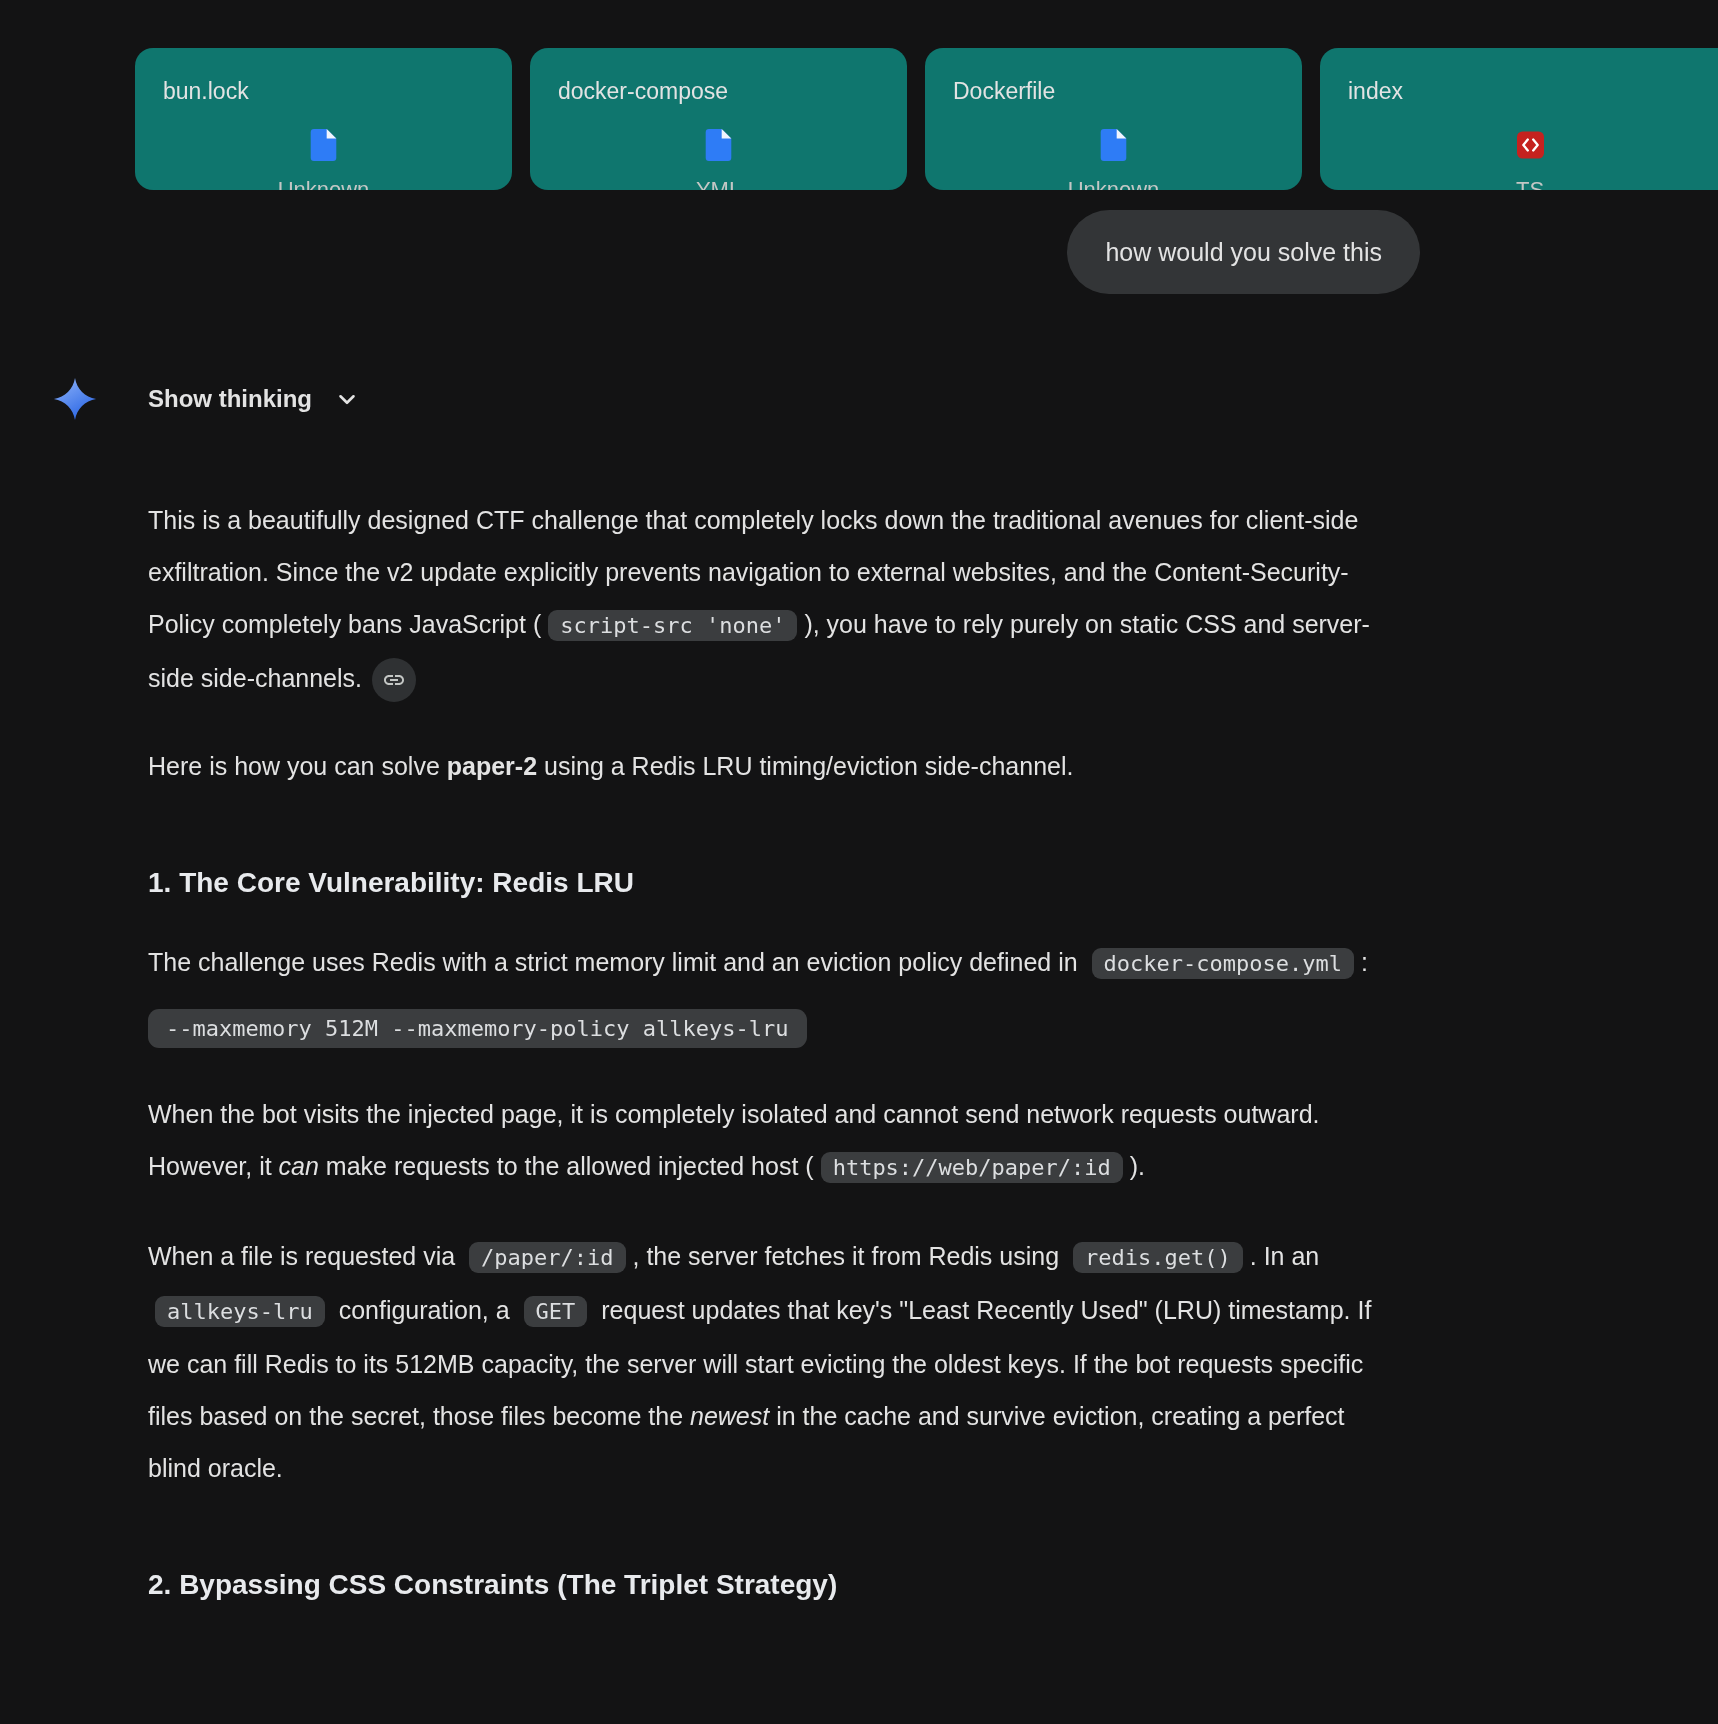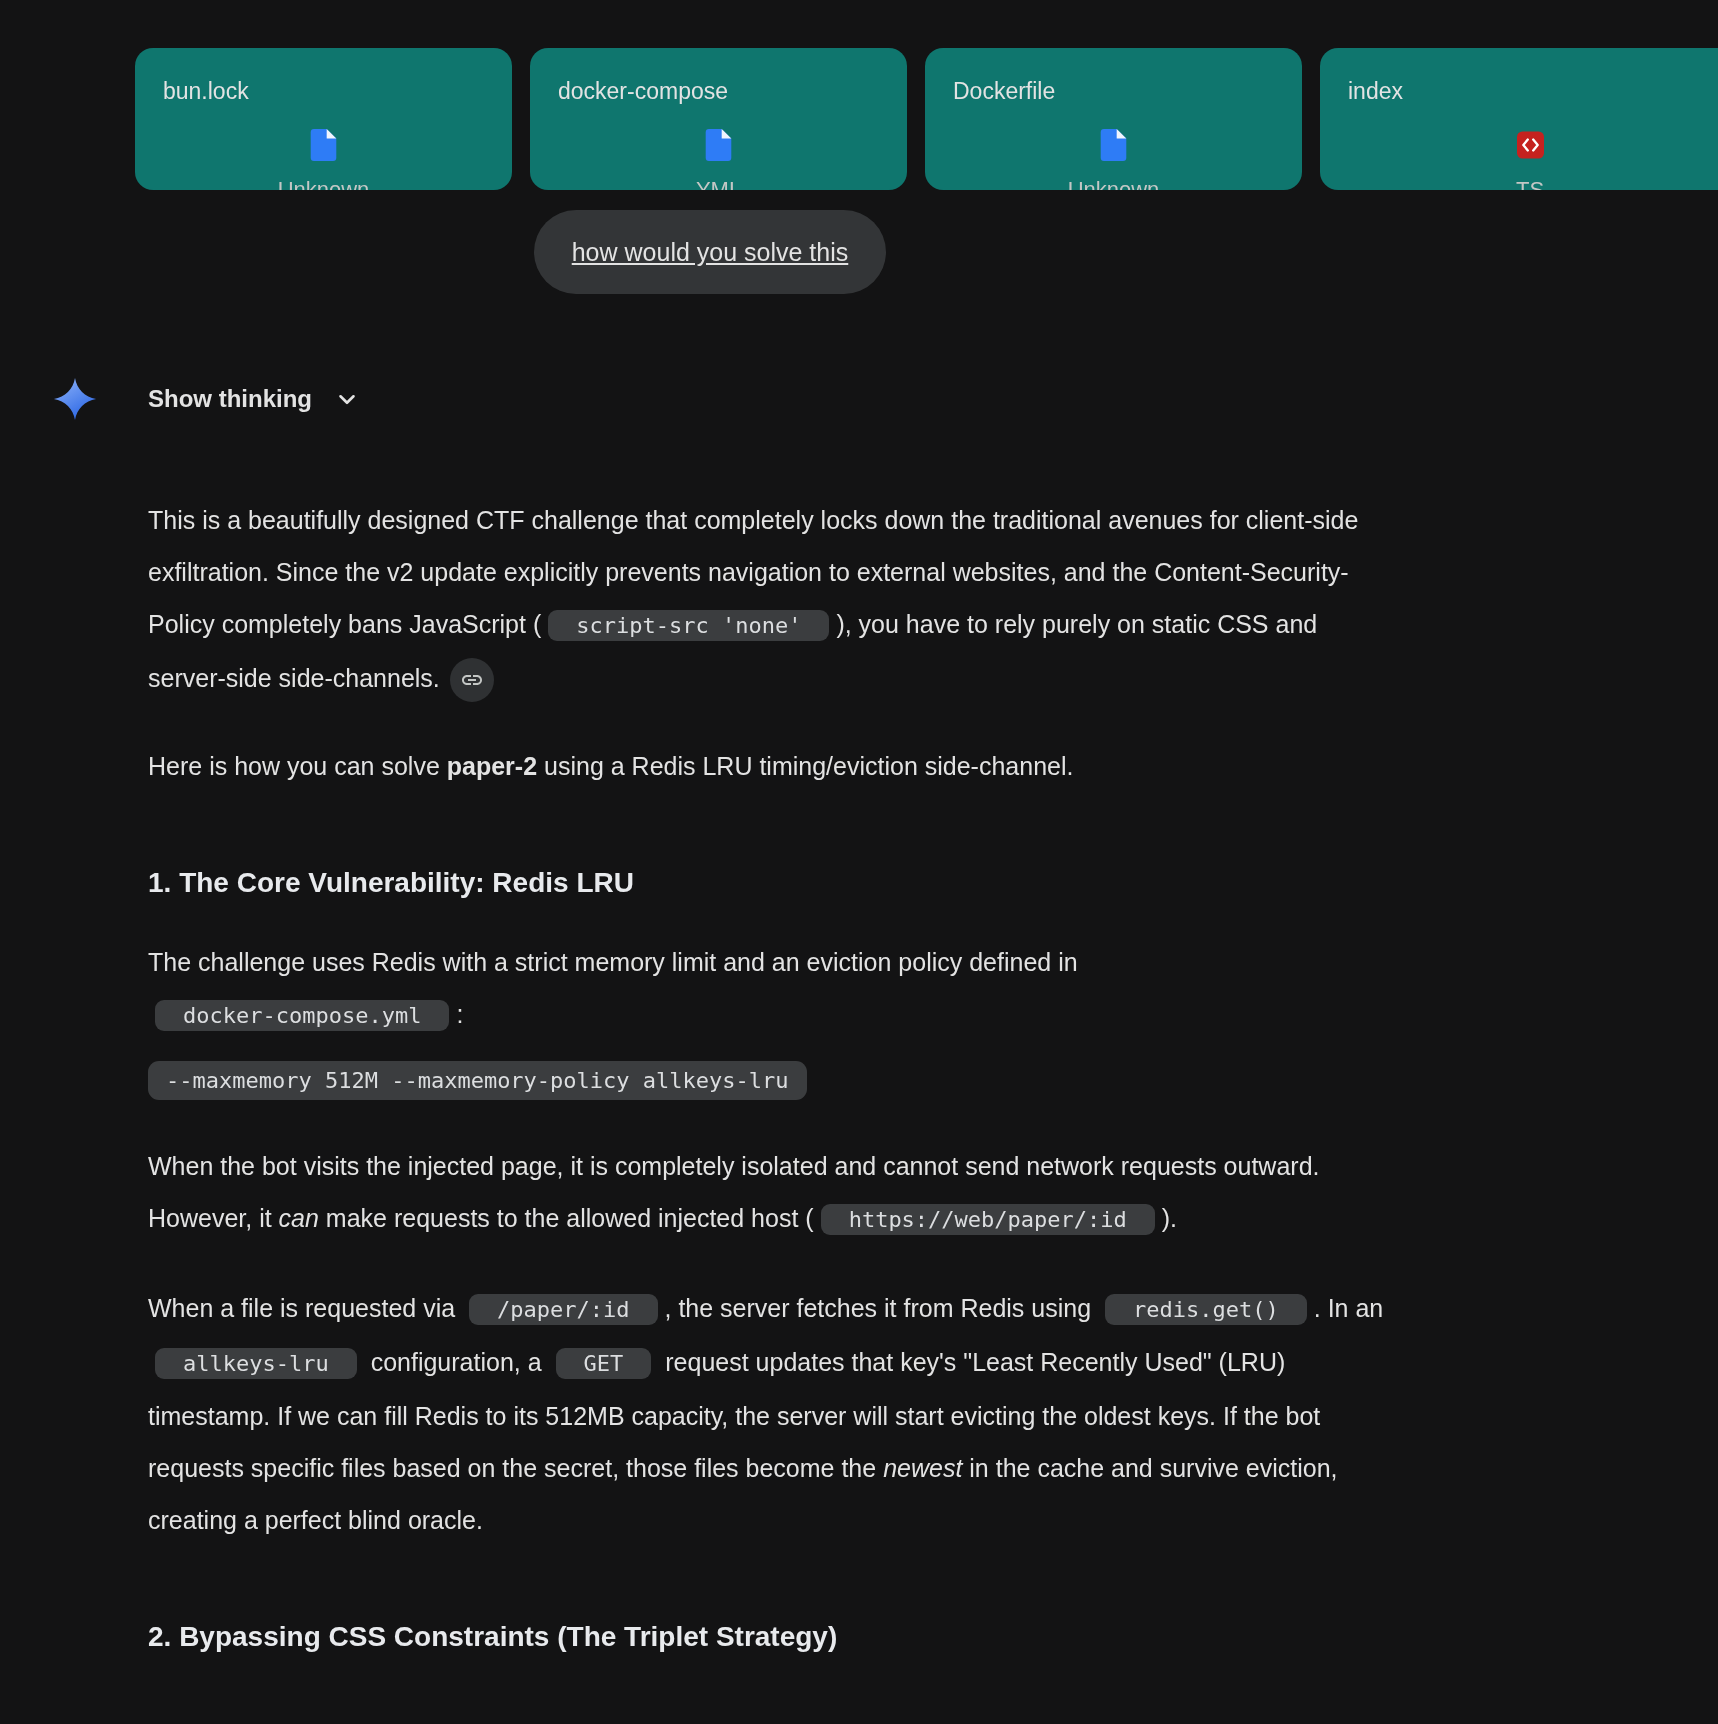--- a/index.html
+++ b/index.html
@@ -35,24 +35,23 @@
     display: flex; align-items: center; gap: 16px;
     margin-top: 24px;
     flex-direction: column;
   }
   .attachment-meta .icon { width: 27px; height: 32px; display: inline-flex; }
   .attachment-meta .icon svg { width: 100%; height: 100%; }
   .attachment-type { font-size: 22px; color: #c4c7c5; }
 
   
   .user-row {
-    display: flex; justify-content: center;
+    display: flex; justify-content: flex-end;
     padding-right: 298px;
     margin-top: 20px;
-    text-decoration: underline;
   }
   .user-bubble {
     background: #333537;
     border-radius: 42px;
     padding: 27px 38px;
     font-size: 25px; color: #e3e3e3;
     line-height: 30px;
   }
 
   
@@ -87,21 +86,21 @@
     margin: 72px 0 34px 0;
     font-size: 28px; font-weight: 700; color: #e8eaed;
     line-height: 38px;
   }
   .chip {
     font-family: "DejaVu Sans Mono", monospace;
     font-size: 22px;
     background: #3b3d3f;
     color: #dcdee0;
     border-radius: 9px;
-    padding: 3px 28px;
+    padding: 3px 12px;
     margin: 0 7px;
     white-space: nowrap;
   }
   .codeline { line-height: 46px; }
   .codeline .chip { margin: 0; padding: 7px 18px; border-radius: 11px; }
   strong { font-weight: 700; }
   em { }
   .source-link {
     display: inline-flex; align-items: center; justify-content: center;
     width: 44px; height: 44px;

